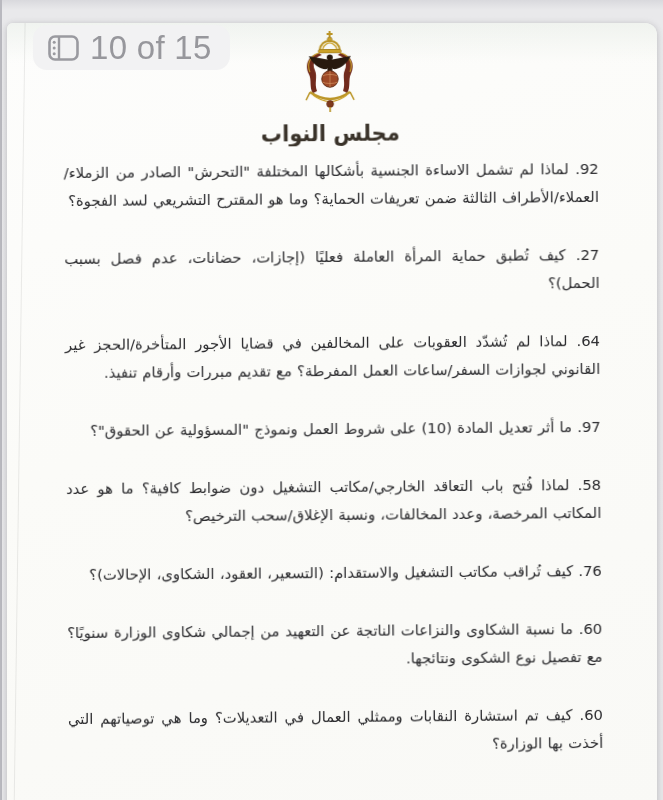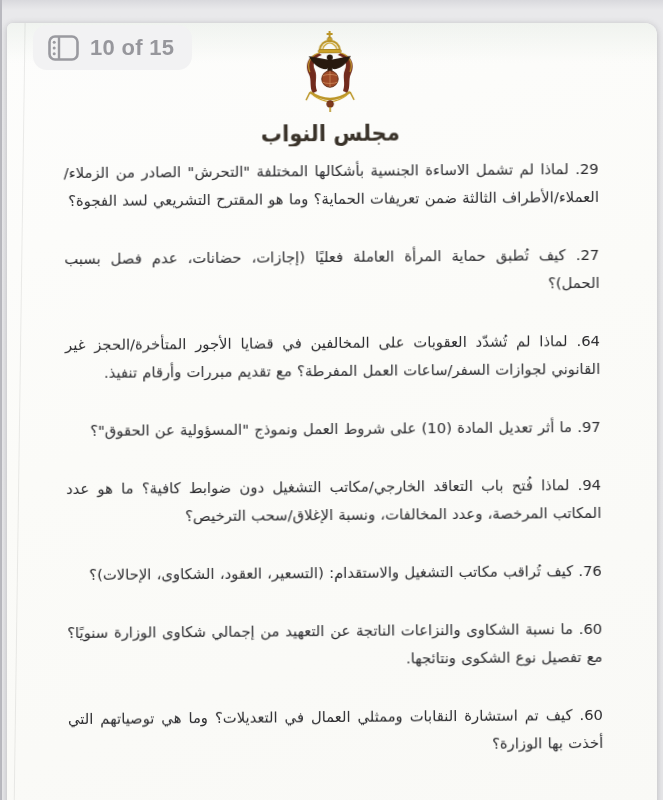--- a/index.html
+++ b/index.html
@@ -75,22 +75,22 @@
     display: flex;
     align-items: center;
     gap: 11px;
     padding: 0 18px 0 15px;
     background: rgba(242, 242, 243, 0.97);
     border-radius: 14px;
     z-index: 20;
   }
   .page-badge .label {
     font-family: "Liberation Sans", sans-serif;
-    font-size: 22px;
-    font-weight: 700;
+    font-size: 33px;
+    font-weight: 400;
     color: #97979c;
     letter-spacing: 0.3px;
     white-space: nowrap;
   }
 
   
   .emblem {
     position: absolute;
     left: 50%;
     top: 7px;
@@ -175,37 +175,37 @@
       <path d="M14 62 L10 70 M54 62 L58 70" stroke="#b9952c" stroke-width="1.6"></path>
       <circle cx="34" cy="74" r="3.4" fill="#7c3a1e" stroke="#5d2a14" stroke-width="0.7"></circle>
       <rect x="33.2" y="77" width="1.6" height="5" fill="#b9952c"></rect>
     </svg>
 
     <div class="calligraphy">مجلس النواب</div>
 
     <div class="questions">
 
     <p class="question">
-        <span class="q-num">29.</span>
+        <span class="q-num">92.</span>
         <span class="q-text">لماذا لم تشمل الاساءة الجنسية بأشكالها المختلفة "التحرش" الصادر من الزملاء/العملاء/الأطراف الثالثة ضمن تعريفات الحماية؟ وما هو المقترح التشريعي لسد الفجوة؟</span>
       </p>
         <p class="question">
         <span class="q-num">27.</span>
         <span class="q-text">كيف تُطبق حماية المرأة العاملة فعليًا (إجازات، حضانات، عدم فصل بسبب الحمل)؟</span>
       </p>
         <p class="question">
         <span class="q-num">64.</span>
         <span class="q-text">لماذا لم تُشدّد العقوبات على المخالفين في قضايا الأجور المتأخرة/الحجز غير القانوني لجوازات السفر/ساعات العمل المفرطة؟ مع تقديم مبررات وأرقام تنفيذ.</span>
       </p>
         <p class="question">
         <span class="q-num">97.</span>
         <span class="q-text">ما أثر تعديل المادة (10) على شروط العمل ونموذج "المسؤولية عن الحقوق"؟</span>
       </p>
         <p class="question">
-        <span class="q-num">94.</span>
+        <span class="q-num">58.</span>
         <span class="q-text">لماذا فُتح باب التعاقد الخارجي/مكاتب التشغيل دون ضوابط كافية؟ ما هو عدد المكاتب المرخصة، وعدد المخالفات، ونسبة الإغلاق/سحب الترخيص؟</span>
       </p>
         <p class="question">
         <span class="q-num">76.</span>
         <span class="q-text">كيف تُراقب مكاتب التشغيل والاستقدام: (التسعير، العقود، الشكاوى، الإحالات)؟</span>
       </p>
         <p class="question">
         <span class="q-num">60.</span>
         <span class="q-text">ما نسبة الشكاوى والنزاعات الناتجة عن التعهيد من إجمالي شكاوى الوزارة سنويًا؟ مع تفصيل نوع الشكوى ونتائجها.</span>
       </p>

